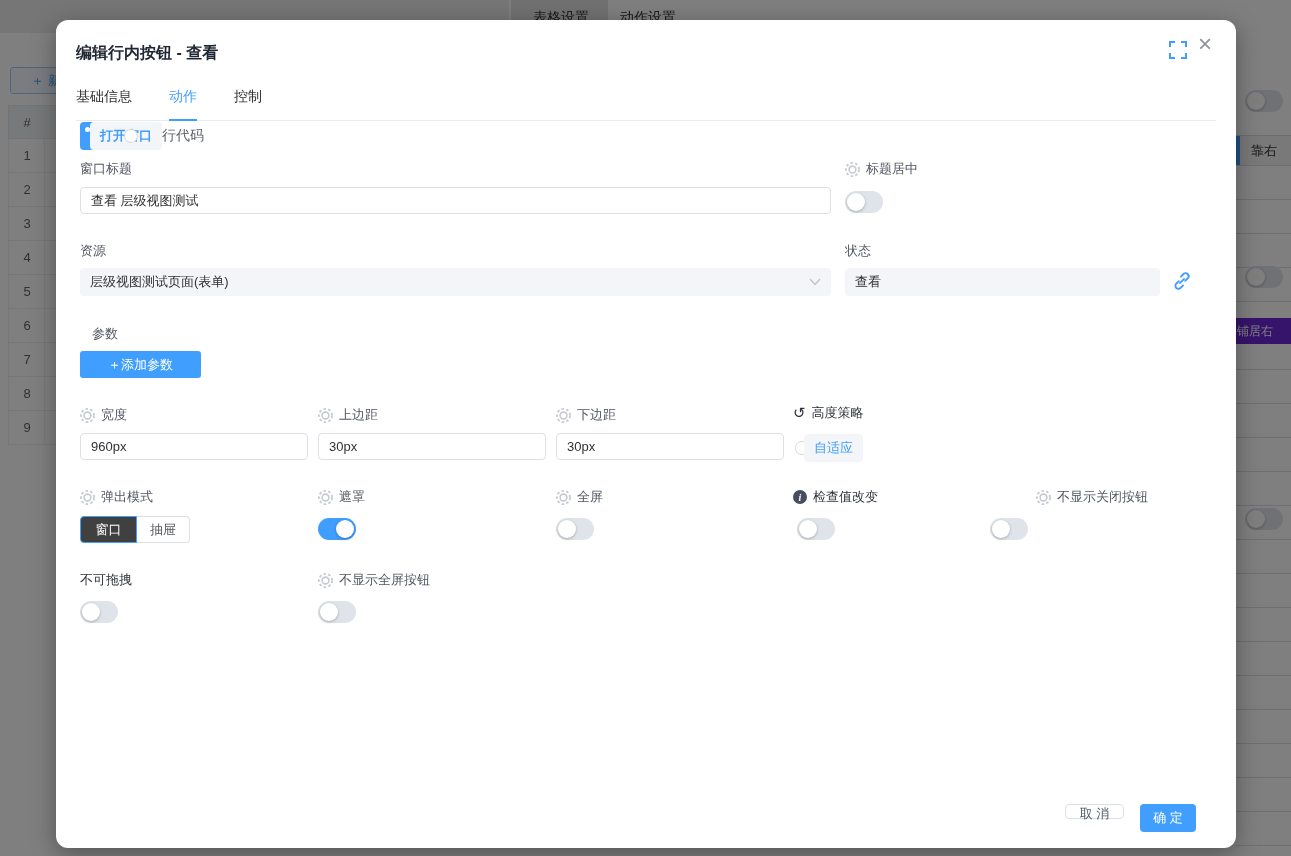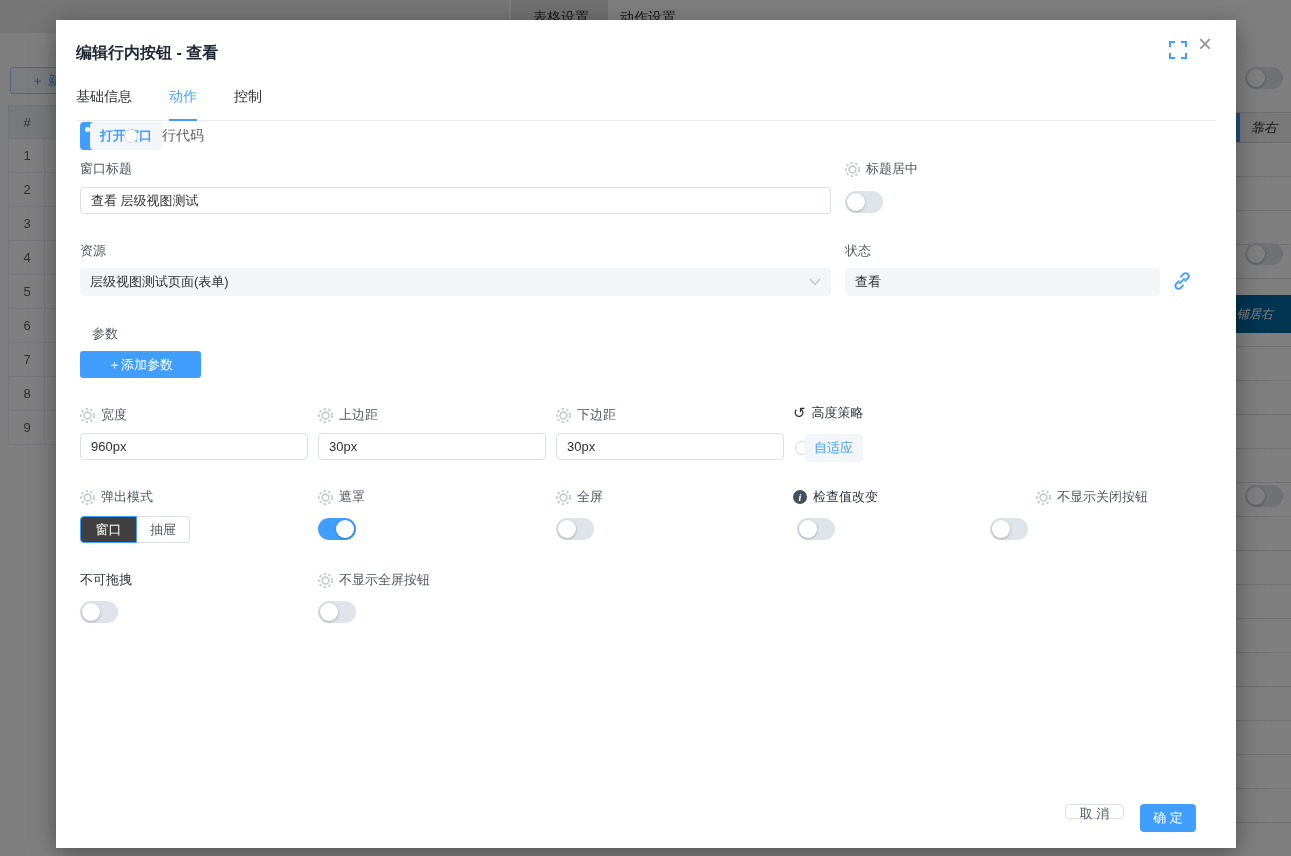--- a/index.html
+++ b/index.html
@@ -13,43 +13,43 @@
   .bg-tab-active { left:511px; top:0; width:97px; height:33px; background:#e3e3e3; }
   .bg-tab-label { position:absolute; top:9px; font-size:14px; color:#303133; white-space:nowrap; }
   .bg-add-btn { position:absolute; left:10px; top:67px; width:85px; height:27px;
     border:1px solid #9fcdff; border-radius:3px; background:#f4f9ff; color:#409eff;
     font-size:13px; display:flex; align-items:center; justify-content:center; gap:4px; }
   .bg-table { position:absolute; left:8px; top:105px; width:132px; }
   .bg-th { height:34px; background:#f1f2f5; border:1px solid #e6e8ee; display:flex; align-items:center; }
   .bg-th span, .bg-tr span { width:36px; text-align:center; font-size:13px; color:#606266; }
   .bg-tr { height:34px; border-bottom:1px solid #ebeef5; border-left:1px solid #ebeef5; display:flex; align-items:center; background:#fff; }
   .bg-colline { position:absolute; left:36px; top:0; bottom:0; width:1px; background:#ebeef5; }
-  .bg-right { position:absolute; left:1236px; top:60px; width:55px; height:690px;font-style:italic; }
+  .bg-right { position:absolute; left:1236px; top:83px; width:55px; height:690px; }
   .bg-right-lines { position:absolute; left:0; top:83px; width:55px; height:681px;
     background:repeating-linear-gradient(to bottom, transparent 0 33px, #dcdfe3 33px 34px); }
   .bg-cell-align { position:absolute; left:0; top:52px; width:55px; height:31px; background:#f2f3f5;
     border-top:1px solid #d8dadf; border-bottom:1px solid #d8dadf; display:flex; align-items:center; }
   .bg-cell-align .bluebar { position:absolute; left:0; top:0; width:4px; height:100%; background:#409eff; }
   .bg-cell-align span { margin-left:15px; font-size:13px; color:#303133; }
-  .bg-badge { position:absolute; left:0; top:235px; width:55px; height:38px; background:#0369a1;
+  .bg-badge { position:absolute; left:0; top:235px; width:55px; height:26px; background:#6d28d9;
     color:#fff; font-size:12px; display:flex; align-items:center; overflow:hidden; }
   .bg-badge span { margin-left:1px; white-space:nowrap; }
   .tg { width:38px; height:22px; border-radius:11px; background:#dfe3ea; position:relative; cursor:pointer; flex:none; }
   .tg::after { content:""; position:absolute; top:2px; left:2px; width:18px; height:18px;
     border-radius:50%; background:#fff; box-shadow:0 1px 3px rgba(0,0,0,.25); }
   .tg.on { background:#409eff; }
   .tg.on::after { left:auto; right:2px; }
   .bg-tg { position:absolute; left:9px; }
 
   
   .overlay { position:absolute; inset:0; background:rgba(0,0,0,0.5); }
 
   
   .modal { position:absolute; left:56px; top:20px; width:1180px; height:828px; background:#fff;
-    border-radius:0; box-shadow:0 6px 24px rgba(0,0,0,.35); }
+    border-radius:12px; box-shadow:0 6px 24px rgba(0,0,0,.35); }
   .m-title { position:absolute; left:20px; top:23px; font-size:16px; font-weight:600; color:#1f2733; }
   .m-fs-icon { position:absolute; left:1113px; top:21px; width:18px; height:18px; cursor:pointer; }
   .m-close { position:absolute; left:1142px; top:12px; font-size:24px; color:#8f949e; cursor:pointer; line-height:1; }
 
   .m-tabs { position:absolute; left:20px; top:60px; width:1140px; border-bottom:1px solid #e9ebf0; display:flex; }
   .m-tab { font-size:14px; color:#303133; padding:8px 0 13px 0; margin-right:37px; cursor:pointer; }
   .m-tab.active { color:#409eff; border-bottom:2px solid #409eff; margin-bottom:-1px; }
 
   .radio { width:14px; height:14px; border-radius:50%; border:1px solid #d4d7de; background:#fff; flex:none; position:relative; }
   .radio.sel { border:none; background:#409eff; }

